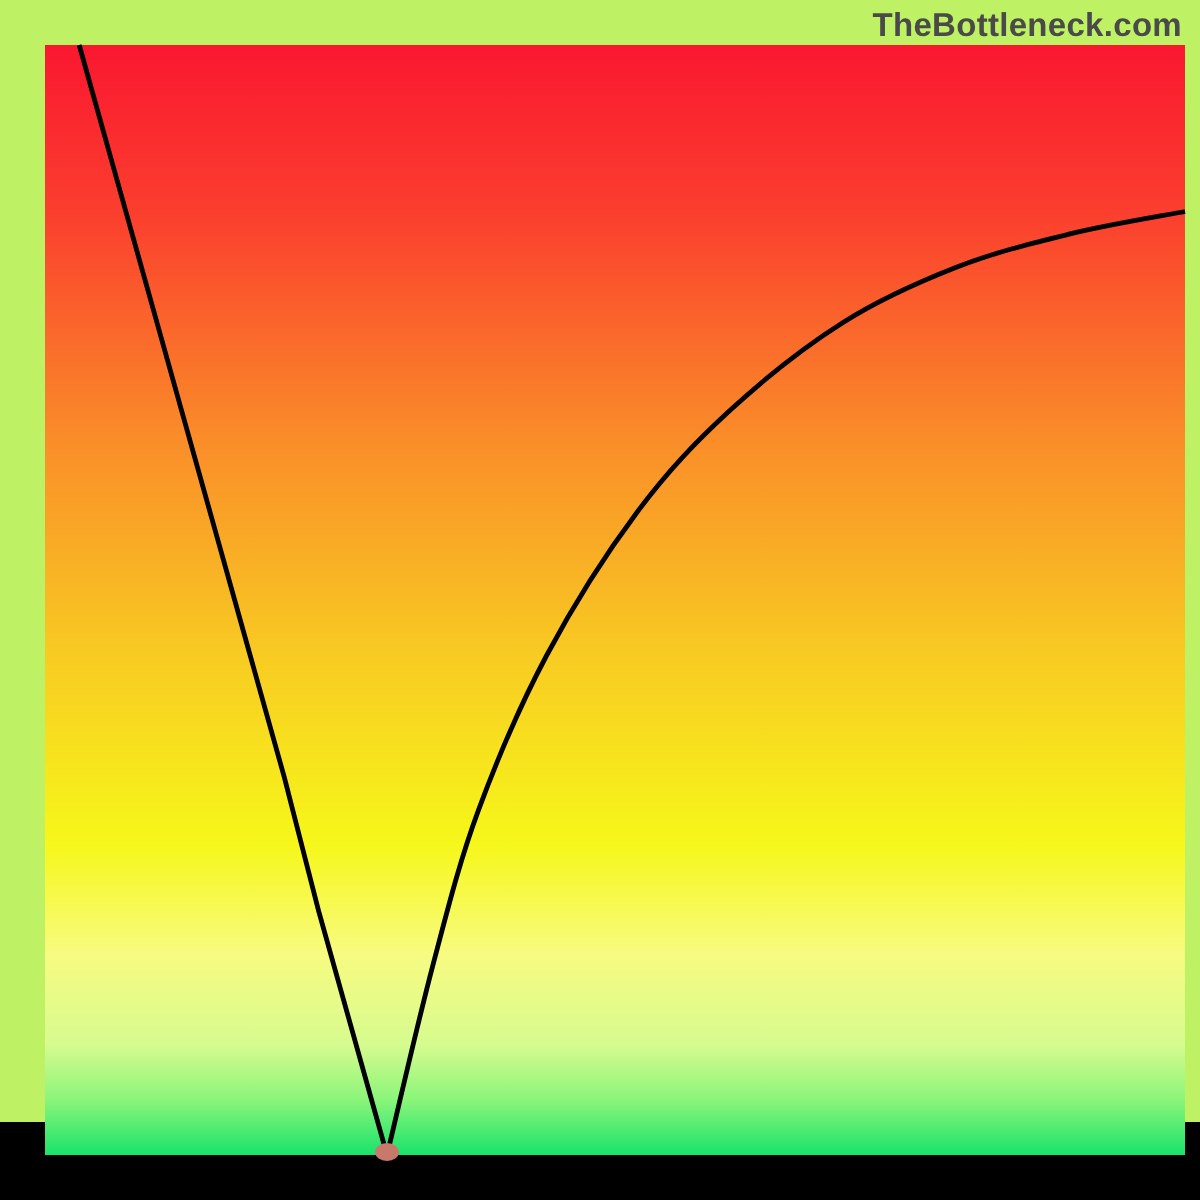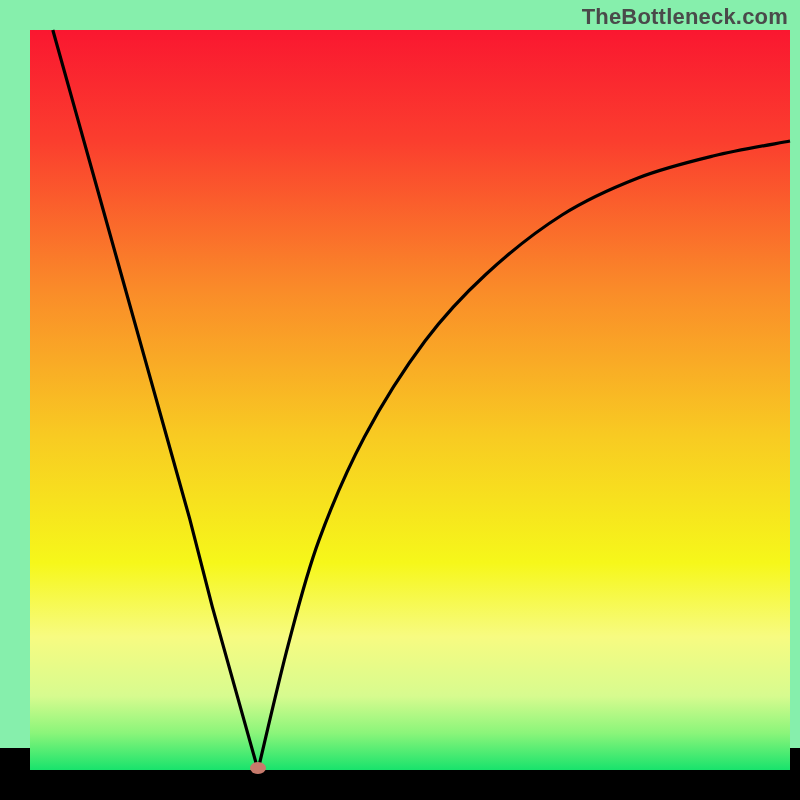--- a/index.html
+++ b/index.html
@@ -8,21 +8,21 @@
     width: 800px;
     height: 800px;
     background: #000000;
     font-family: Arial, Helvetica, sans-serif;
     overflow: hidden;
   }
   .frame {
     position: relative;
     width: 800px;
     height: 748px;
-    background: #86efac;
+    background: #bef264;
   }
   .watermark {
     position: absolute;
     top: 4px;
     right: 12px;
     color: #4a4a4a;
     font-size: 22px;
     font-weight: 600;
     letter-spacing: 0.2px;
     z-index: 10;

